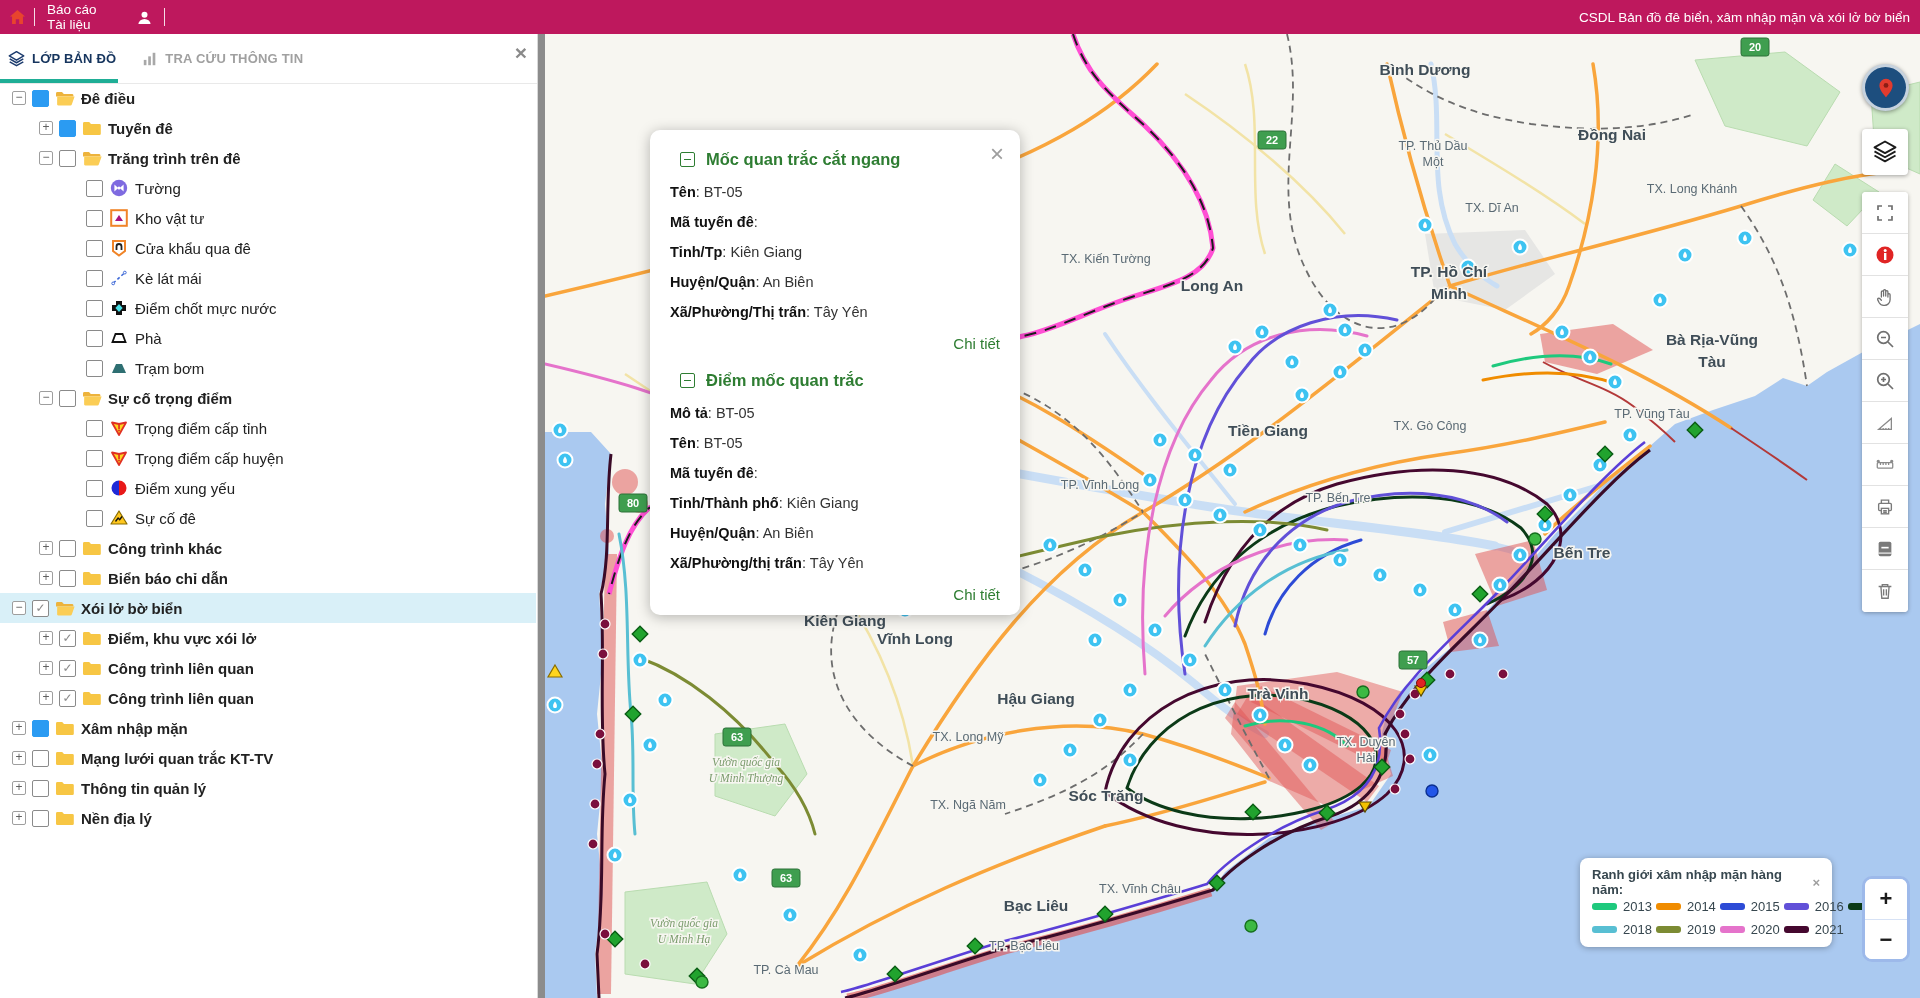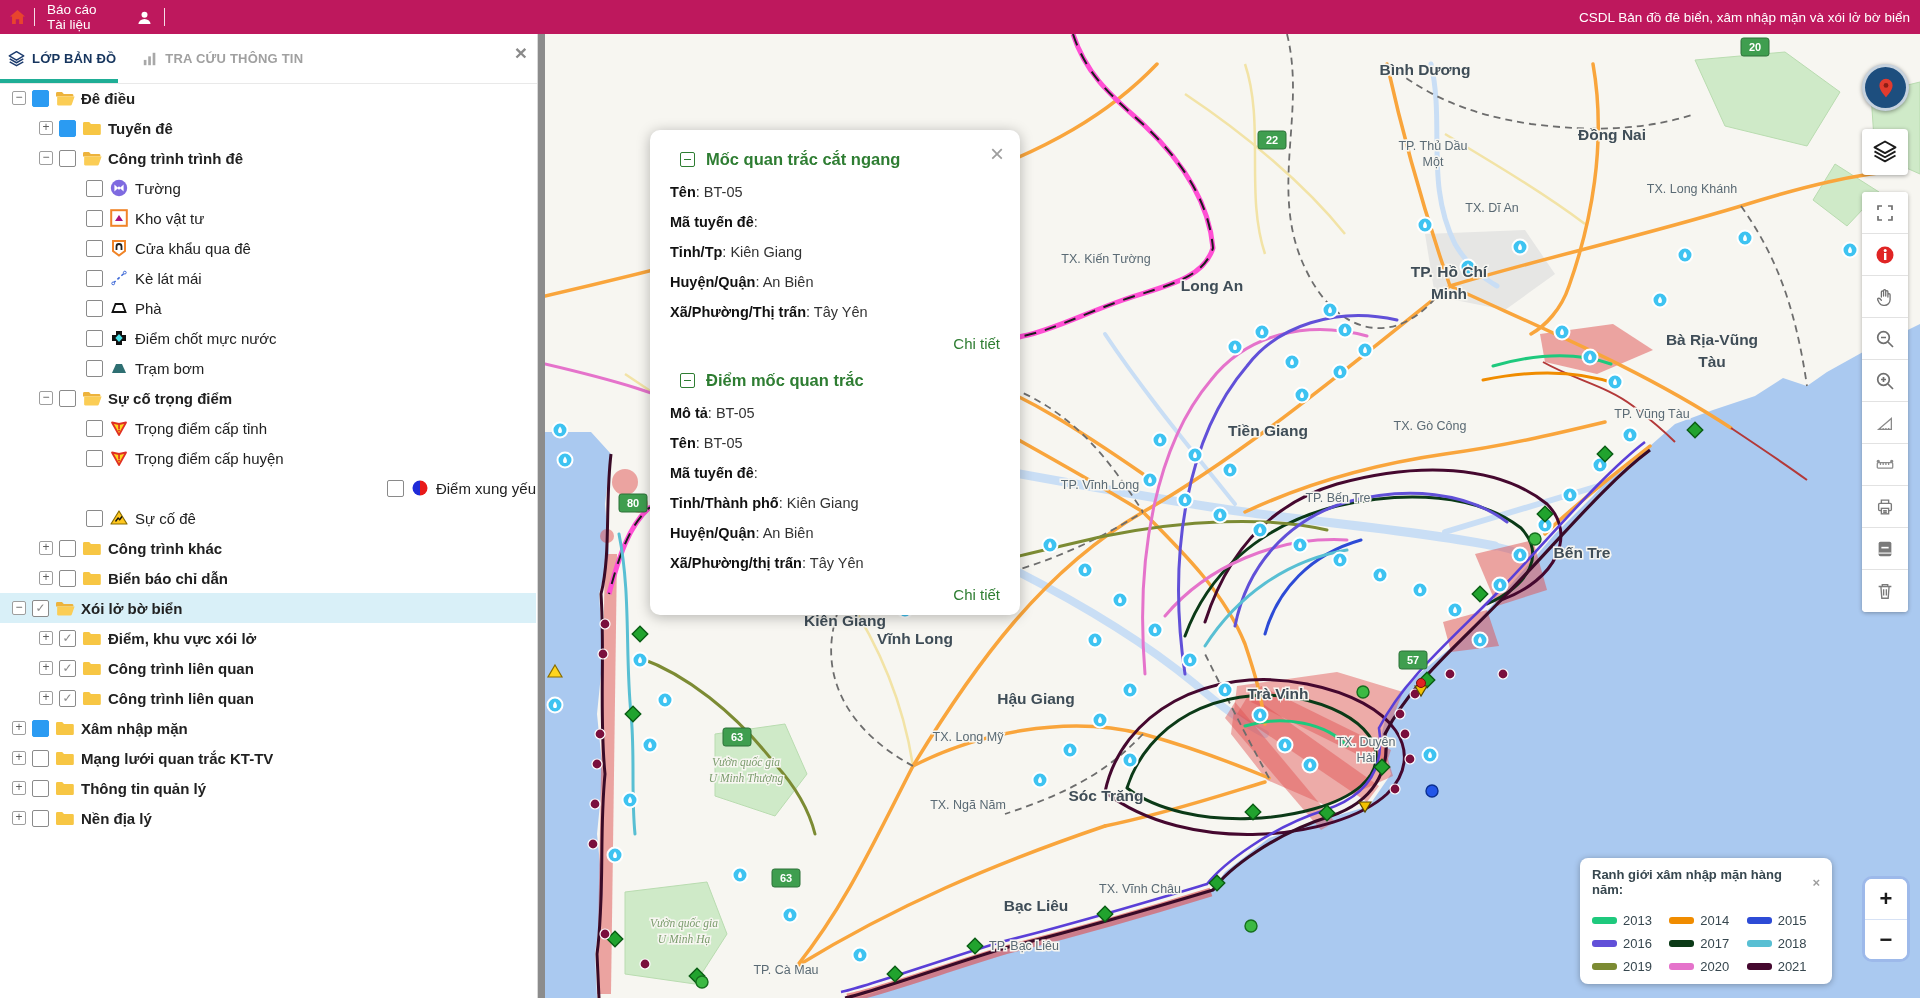--- a/index.html
+++ b/index.html
@@ -57,21 +57,21 @@
   .pp-collapse::after { content:""; position:absolute; left:3px; right:3px; top:50%; height:1.6px; margin-top:-1px; background:#2e7d32; }
   .pp-field { font-size:14.5px; color:#333; line-height:30px; white-space:nowrap; }
   .pp-field b { color:#111; }
   .pp-link { text-align:right; color:#2e7d32; font-size:15px; line-height:30px; margin:2px 0 4px; cursor:pointer; }
 
   
   .legend { position:absolute; left:1035px; top:824px; width:252px; background:#fff; border-radius:8px;
             box-shadow:0 1px 6px rgba(0,0,0,.3); padding:9px 12px 10px; z-index:15; }
   .legend-title { font-size:13px; font-weight:bold; color:#37474f; display:flex; align-items:center; }
   .legend-close { margin-left:6px; color:#9e9e9e; font-size:13px; font-weight:bold; cursor:pointer; }
-  .legend-grid { margin-top:16px; display:grid; grid-template-columns:1fr 1fr 1fr; row-gap:8px; column-gap:4px; }
+  .legend-grid { margin-top:2px; display:grid; grid-template-columns:1fr 1fr 1fr 1fr 1fr; row-gap:8px; column-gap:4px; }
   .legend-item { display:flex; align-items:center; gap:6px; font-size:13px; color:#37474f; }
   .legend-swatch { width:25px; height:7px; border-radius:3px; }
 
   
   .ctl { position:absolute; z-index:15; }
   .pin-btn { left:1317px; top:30px; width:47px; height:47px; border-radius:50%; background:#1d4e7e;
              border:3px solid rgba(255,255,255,.75); box-shadow:0 1px 4px rgba(0,0,0,.4);
              display:flex; align-items:center; justify-content:center; cursor:pointer; }
   .sq-btn { width:46px; height:46px; background:#fff; border-radius:4px; box-shadow:0 1px 4px rgba(0,0,0,.35);
             display:flex; align-items:center; justify-content:center; cursor:pointer; }
@@ -821,21 +821,21 @@
         </div>
         <div class="tree-row" style="padding-left: 39px;">
           <span class="expander">−</span>
           <span class="cb empty"></span>
           <span class="tree-icon">
             <svg width="20" height="15" viewBox="0 0 20 15">
               <path d="M1,2.5 a1.4,1.4 0 011.4-1.4 h4.6 l1.8,1.8 h8.2 a1.4,1.4 0 011.4,1.4 v1.2 H1 Z" fill="#edb33c"></path>
               <path d="M2.2,5.5 H19.6 L16.8,13.6 a1.4,1.4 0 01-1.3,.9 H3.4 a1.4,1.4 0 01-1.3-.9 Z" fill="#fbcd55"></path>
             </svg>
           </span>
-          <span class="lbl-bold">Công trình trình đê</span>
+          <span class="lbl-bold">Trăng trình trên đê</span>
         </div>
         <div class="tree-row" style="padding-left: 66px;">
           <span class="exp-spacer"></span>
           <span class="cb empty"></span>
           <span class="tree-icon">
             <svg width="18" height="18" viewBox="0 0 18 18">
               <circle cx="9" cy="9" r="8.2" fill="#7e6ae0"></circle>
               <path d="M4.4,5.4 L8.2,9 4.4,12.6 Z M13.6,5.4 L9.8,9 13.6,12.6 Z" fill="#fff"></path>
               <circle cx="9" cy="9" r="1.5" fill="#fff"></circle>
             </svg>
@@ -874,35 +874,35 @@
               <circle cx="14.8" cy="3.6" r="1.4" fill="#fff" stroke="#3f6ad8"></circle>
             </svg>
           </span>
           <span>Kè lát mái</span>
         </div>
         <div class="tree-row" style="padding-left: 66px;">
           <span class="exp-spacer"></span>
           <span class="cb empty"></span>
           <span class="tree-icon">
             <svg width="18" height="18" viewBox="0 0 18 18">
-              <path d="M5.5,5 h7 l3,8 H2.5 Z" fill="#fff" stroke="#111" stroke-width="1.8"></path>
-            </svg>
-          </span>
-          <span>Phà</span>
+              <path d="M6,2 h6 v4 h4 v6 h-4 v4 H6 v-4 H2 V6 h4 Z" fill="#111"></path>
+              <path d="M9,5 l3.6,4 L9,13 5.4,9 Z" fill="#49e0e8"></path>
+            </svg>
+          </span>
+          <span>Điểm chốt mực nước</span>
         </div>
         <div class="tree-row" style="padding-left: 66px;">
           <span class="exp-spacer"></span>
           <span class="cb empty"></span>
           <span class="tree-icon">
             <svg width="18" height="18" viewBox="0 0 18 18">
-              <path d="M6,2 h6 v4 h4 v6 h-4 v4 H6 v-4 H2 V6 h4 Z" fill="#111"></path>
-              <path d="M9,5 l3.6,4 L9,13 5.4,9 Z" fill="#49e0e8"></path>
-            </svg>
-          </span>
-          <span>Điểm chốt mực nước</span>
+              <path d="M5.5,5 h7 l3,8 H2.5 Z" fill="#fff" stroke="#111" stroke-width="1.8"></path>
+            </svg>
+          </span>
+          <span>Phà</span>
         </div>
         <div class="tree-row" style="padding-left: 66px;">
           <span class="exp-spacer"></span>
           <span class="cb empty"></span>
           <span class="tree-icon">
             <svg width="18" height="18" viewBox="0 0 18 18">
               <path d="M6,5 h6 l4,9 H2 Z" fill="#2e6f72"></path>
             </svg>
           </span>
           <span>Trạm bơm</span>
@@ -935,21 +935,21 @@
           <span class="cb empty"></span>
           <span class="tree-icon">
             <svg width="18" height="18" viewBox="0 0 18 18">
               <path d="M2,3.5 L9,5 16,3.5 9,16 Z" fill="#ffd51e" stroke="#e03023" stroke-width="1.8" stroke-linejoin="round"></path>
               <rect x="8.2" y="5.5" width="1.7" height="4.6" fill="#e03023"></rect>
               <circle cx="9" cy="11.6" r="1" fill="#e03023"></circle>
             </svg>
           </span>
           <span>Trọng điểm cấp huyện</span>
         </div>
-        <div class="tree-row" style="padding-left: 66px; justify-content: flex-end;">
+        <div class="tree-row" style="padding-left: 66px;">
           <span class="exp-spacer"></span>
           <span class="cb empty"></span>
           <span class="tree-icon">
             <svg width="18" height="18" viewBox="0 0 18 18">
               <path d="M9,1.5 a7.5,7.5 0 000,15 Z" fill="#1f2bd8"></path>
               <path d="M9,1.5 a7.5,7.5 0 010,15 Z" fill="#e81919"></path>
             </svg>
           </span>
           <span>Điểm xung yếu</span>
         </div>

